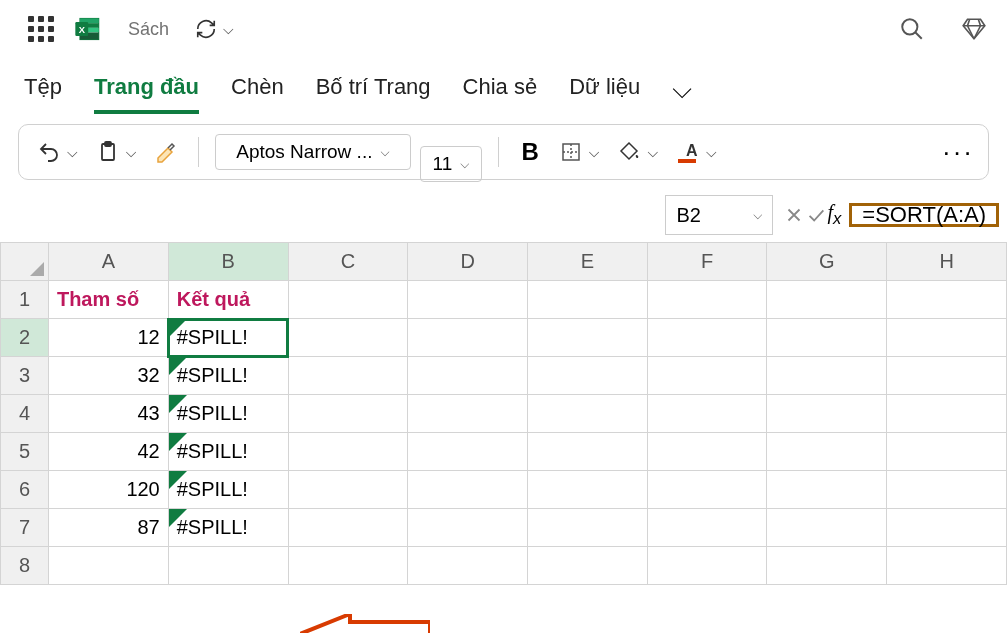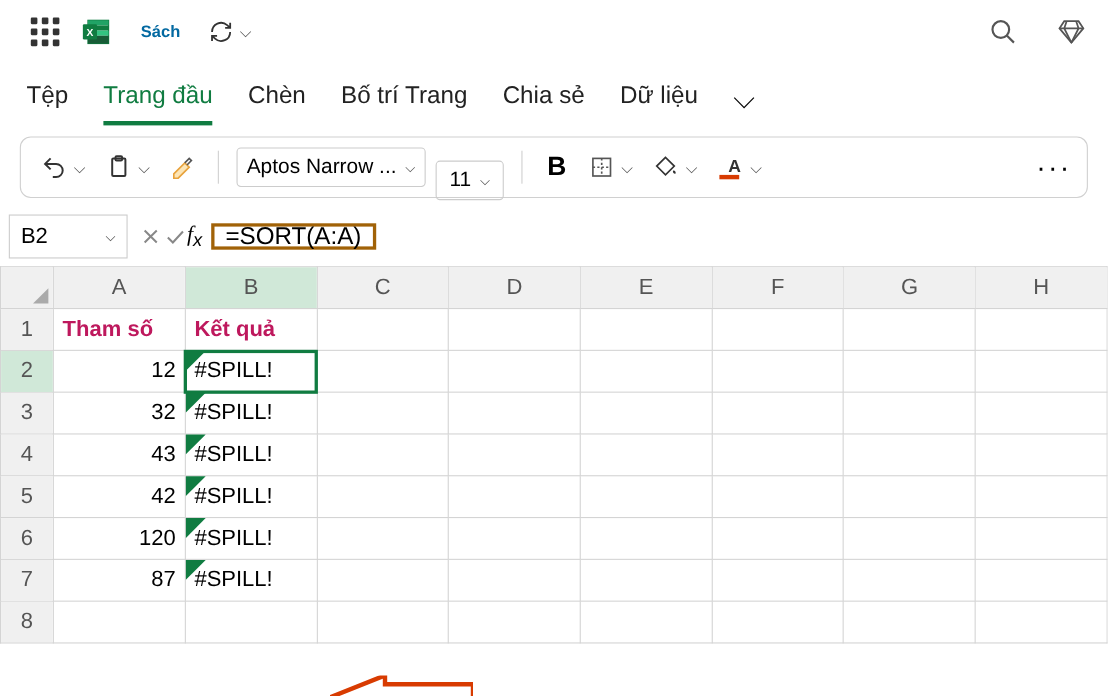--- a/index.html
+++ b/index.html
@@ -3,44 +3,44 @@
 <meta charset="utf-8">
 <style>
 * { box-sizing: border-box; margin: 0; padding: 0; font-family: 'Segoe UI', Arial, sans-serif; }
 body { background: #fff; width: 1007px; height: 633px; overflow: hidden; }
 
 .titlebar { display: flex; align-items: center; padding: 14px 20px 10px 28px; gap: 18px; }
 .waffle { display: grid; grid-template-columns: repeat(3, 6px); grid-template-rows: repeat(3, 6px); gap: 4px; cursor: pointer; }
 .waffle div { background: #333; border-radius: 1px; }
 .app-icon { width: 30px; height: 30px; display: flex; align-items: center; justify-content: center; }
 .app-icon svg { width: 28px; height: 28px; }
-.doc-name { font-size: 15px; color: #0369a1; margin-left: 8px; font-weight: bold; }
+.doc-name { font-size: 18px; color: #737373; margin-left: 8px; }
 .refresh-btn { margin-left: 8px; display: flex; align-items: center; gap: 2px; cursor: pointer; }
 .refresh-btn svg { width: 22px; height: 22px; }
 .chev { font-size: 14px; color: #555; margin-left: 4px; }
 .titlebar-right { margin-left: auto; display: flex; gap: 36px; align-items: center; }
 .titlebar-right svg { width: 26px; height: 26px; cursor: pointer; }
 
 .menubar { display: flex; gap: 32px; padding: 20px 24px 0 24px; border-bottom: none; }
 .menu-item { font-size: 22px; color: #222; padding-bottom: 10px; cursor: pointer; }
-.menu-item.active { color: #107c41; font-weight: 400; border-bottom: 4px solid #107c41; }
+.menu-item.active { color: #107c41; font-weight: 700; border-bottom: 4px solid #107c41; }
 .menu-more { font-size: 26px; cursor: pointer; }
 
 .toolbar-wrap { padding: 10px 18px 8px 18px; }
 .toolbar { background: #fff; border: 1px solid #d0d0d0; border-radius: 10px; display: flex; align-items: center; padding: 8px 14px; gap: 10px; height: 56px; }
 .tool-btn { display: flex; align-items: center; gap: 2px; cursor: pointer; padding: 4px; }
 .tool-btn svg { width: 24px; height: 24px; }
 .tool-sep { width: 1px; height: 30px; background: #d0d0d0; margin: 0 6px; }
-.font-select { display: flex; align-items: center; border: 1px solid #ccc; border-radius: 4px; height: 36px; padding: 0 8px; font-size: 19px; cursor: pointer; }
+.font-select { display: flex; align-items: center; border: 1px solid #ccc; border-radius: 4px; height: 36px; padding: 0 20px; font-size: 19px; cursor: pointer; }
 .size-select { display: flex; align-items: center; border: 1px solid #ccc; border-radius: 4px; height: 36px; padding: 0 12px; font-size: 19px; cursor: pointer; margin-left: -1px; margin-top: 23px; }
 .chev-down { margin-left: 8px; font-size: 12px; color: #555; }
 .bold { font-size: 24px; font-weight: 700; cursor: pointer; margin: 0 6px; }
 .tool-more { font-size: 26px; letter-spacing: 2px; cursor: pointer; margin-left: auto; }
 
-.namebox-row { display: flex; align-items: center; padding: 4px 8px 0 8px; height: 50px; }
+.namebox-row { display: flex; align-items: center; padding: 4px 8px 0 8px; height: 50px; justify-content: flex-end; }
 .namebox { width: 108px; height: 40px; border: 1px solid #ccc; display: flex; align-items: center; padding: 0 10px; font-size: 20px; }
 .namebox .chev-down { margin-left: auto; }
 .fx-controls { display: flex; align-items: center; margin-left: 10px; }
 .fx-controls svg { width: 22px; height: 22px; cursor: pointer; }
 .fx-label { font-style: italic; font-size: 20px; font-family: 'Times New Roman', serif; cursor: pointer; }
 .formula-box { border: 3px solid #a16207; height: 24px; display: flex; align-items: center; padding: 0 10px; font-size: 22px; font-family: Calibri, Arial; margin-left: 8px; }
 
 .grid-wrap { margin-top: 4px; }
 .grid { border-collapse: collapse; }
 .grid th, .grid td { border: 1px solid #d4d4d4; font-size: 20px; height: 38px; padding: 0 8px; position: relative; }

